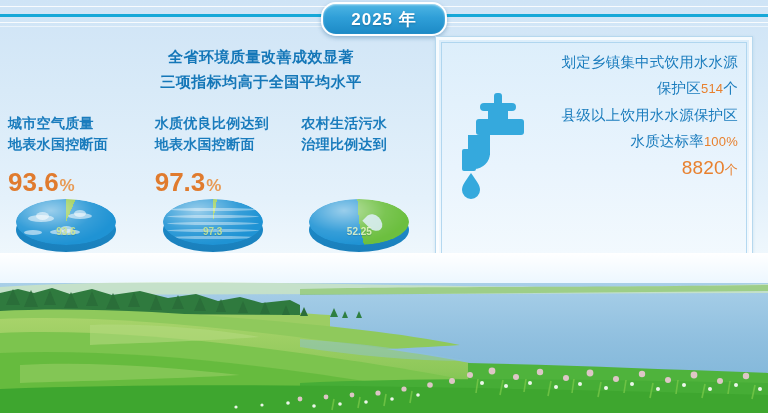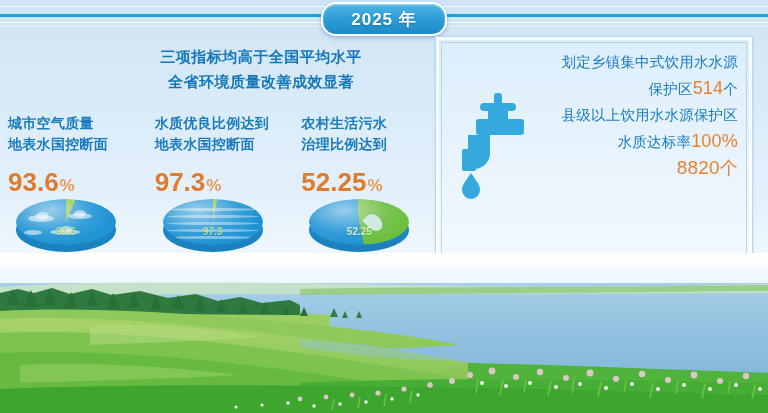--- a/index.html
+++ b/index.html
@@ -90,21 +90,21 @@
     background:linear-gradient(180deg,#dceefb 0%,#e9f4fd 55%,#f4fafe 100%);
     border:1px solid #b6d8ee;
     box-shadow:inset 0 0 0 3px rgba(255,255,255,.75), 0 1px 3px rgba(120,170,200,.25);
   }
   .panel-inner{position:absolute;inset:5px;border:1px solid rgba(160,205,235,.75);}
   .faucet{position:absolute;left:22px;top:52px;width:86px;height:110px;}
   .panel-text{
     position:absolute;right:14px;top:12px;width:250px;text-align:right;
     color:#1a7cbd;font-size:14.5px;font-weight:normal;line-height:26px;letter-spacing:.2px;
   }
-  .panel-text .num{color:#e8812f;font-size:18px;}
+  .panel-text .num{color:#e8812f;font-size:13px;}
   .panel-text .num-line{font-size:19px;color:#e8812f;}
   .panel-bottom{
     position:absolute;right:14px;top:180px;width:286px;text-align:right;
     color:#1a7cbd;font-size:14.5px;font-weight:bold;line-height:26px;letter-spacing:.2px;
   }
   .panel-bottom .num{color:#e8812f;font-size:17px;}
 
   
   .scene{position:absolute;left:0;bottom:0;width:768px;height:160px;}
 </style>
@@ -116,22 +116,22 @@
   <div class="top-rule-thin tr1"></div>
   <div class="top-rule"></div>
   <div class="top-rule-thin tr2"></div>
   <div class="top-rule-thin tr3"></div>
 
   <div class="banner">
     <span class="banner-text">2025 年</span>
   </div>
 
   <div class="headline">
+    <div>全省环境质量改善成效显著</div>
     <div>三项指标均高于全国平均水平</div>
-    <div>全省环境质量改善成效显著</div>
   </div>
 
   <div class="stats">
 
     <div class="stat">
       <div class="stat-label">城市空气质量</div>
       <div class="stat-label">地表水国控断面</div>
       <div class="stat-value">
         <span>93.6</span><span class="pct">%</span>
       </div>
@@ -173,23 +173,20 @@
             <div class="sheen"></div>
           </div>
           <div class="pie-label">97.3</div>
         </div>
       </div>
     </div>
 
     <div class="stat">
       <div class="stat-label">农村生活污水</div>
       <div class="stat-label">治理比例达到</div>
-      <div class="stat-value">
-        <span>52.25</span><span class="pct">%</span>
-      </div>
       <div class="pie-wrap">
         <div class="pie">
           <div class="base"></div>
           <div class="top">
             <div class="disc" style="background:conic-gradient(from 168deg,#1f93d4 0deg 188deg,#6cbf3f 188deg 360deg);"></div>
             <div class="sheen"></div>
           </div>
           <div class="droplet" style="left:58px;top:14px;"></div>
           <div class="pie-label" style="color:#eaf7c8;">52.25</div>
         </div>

